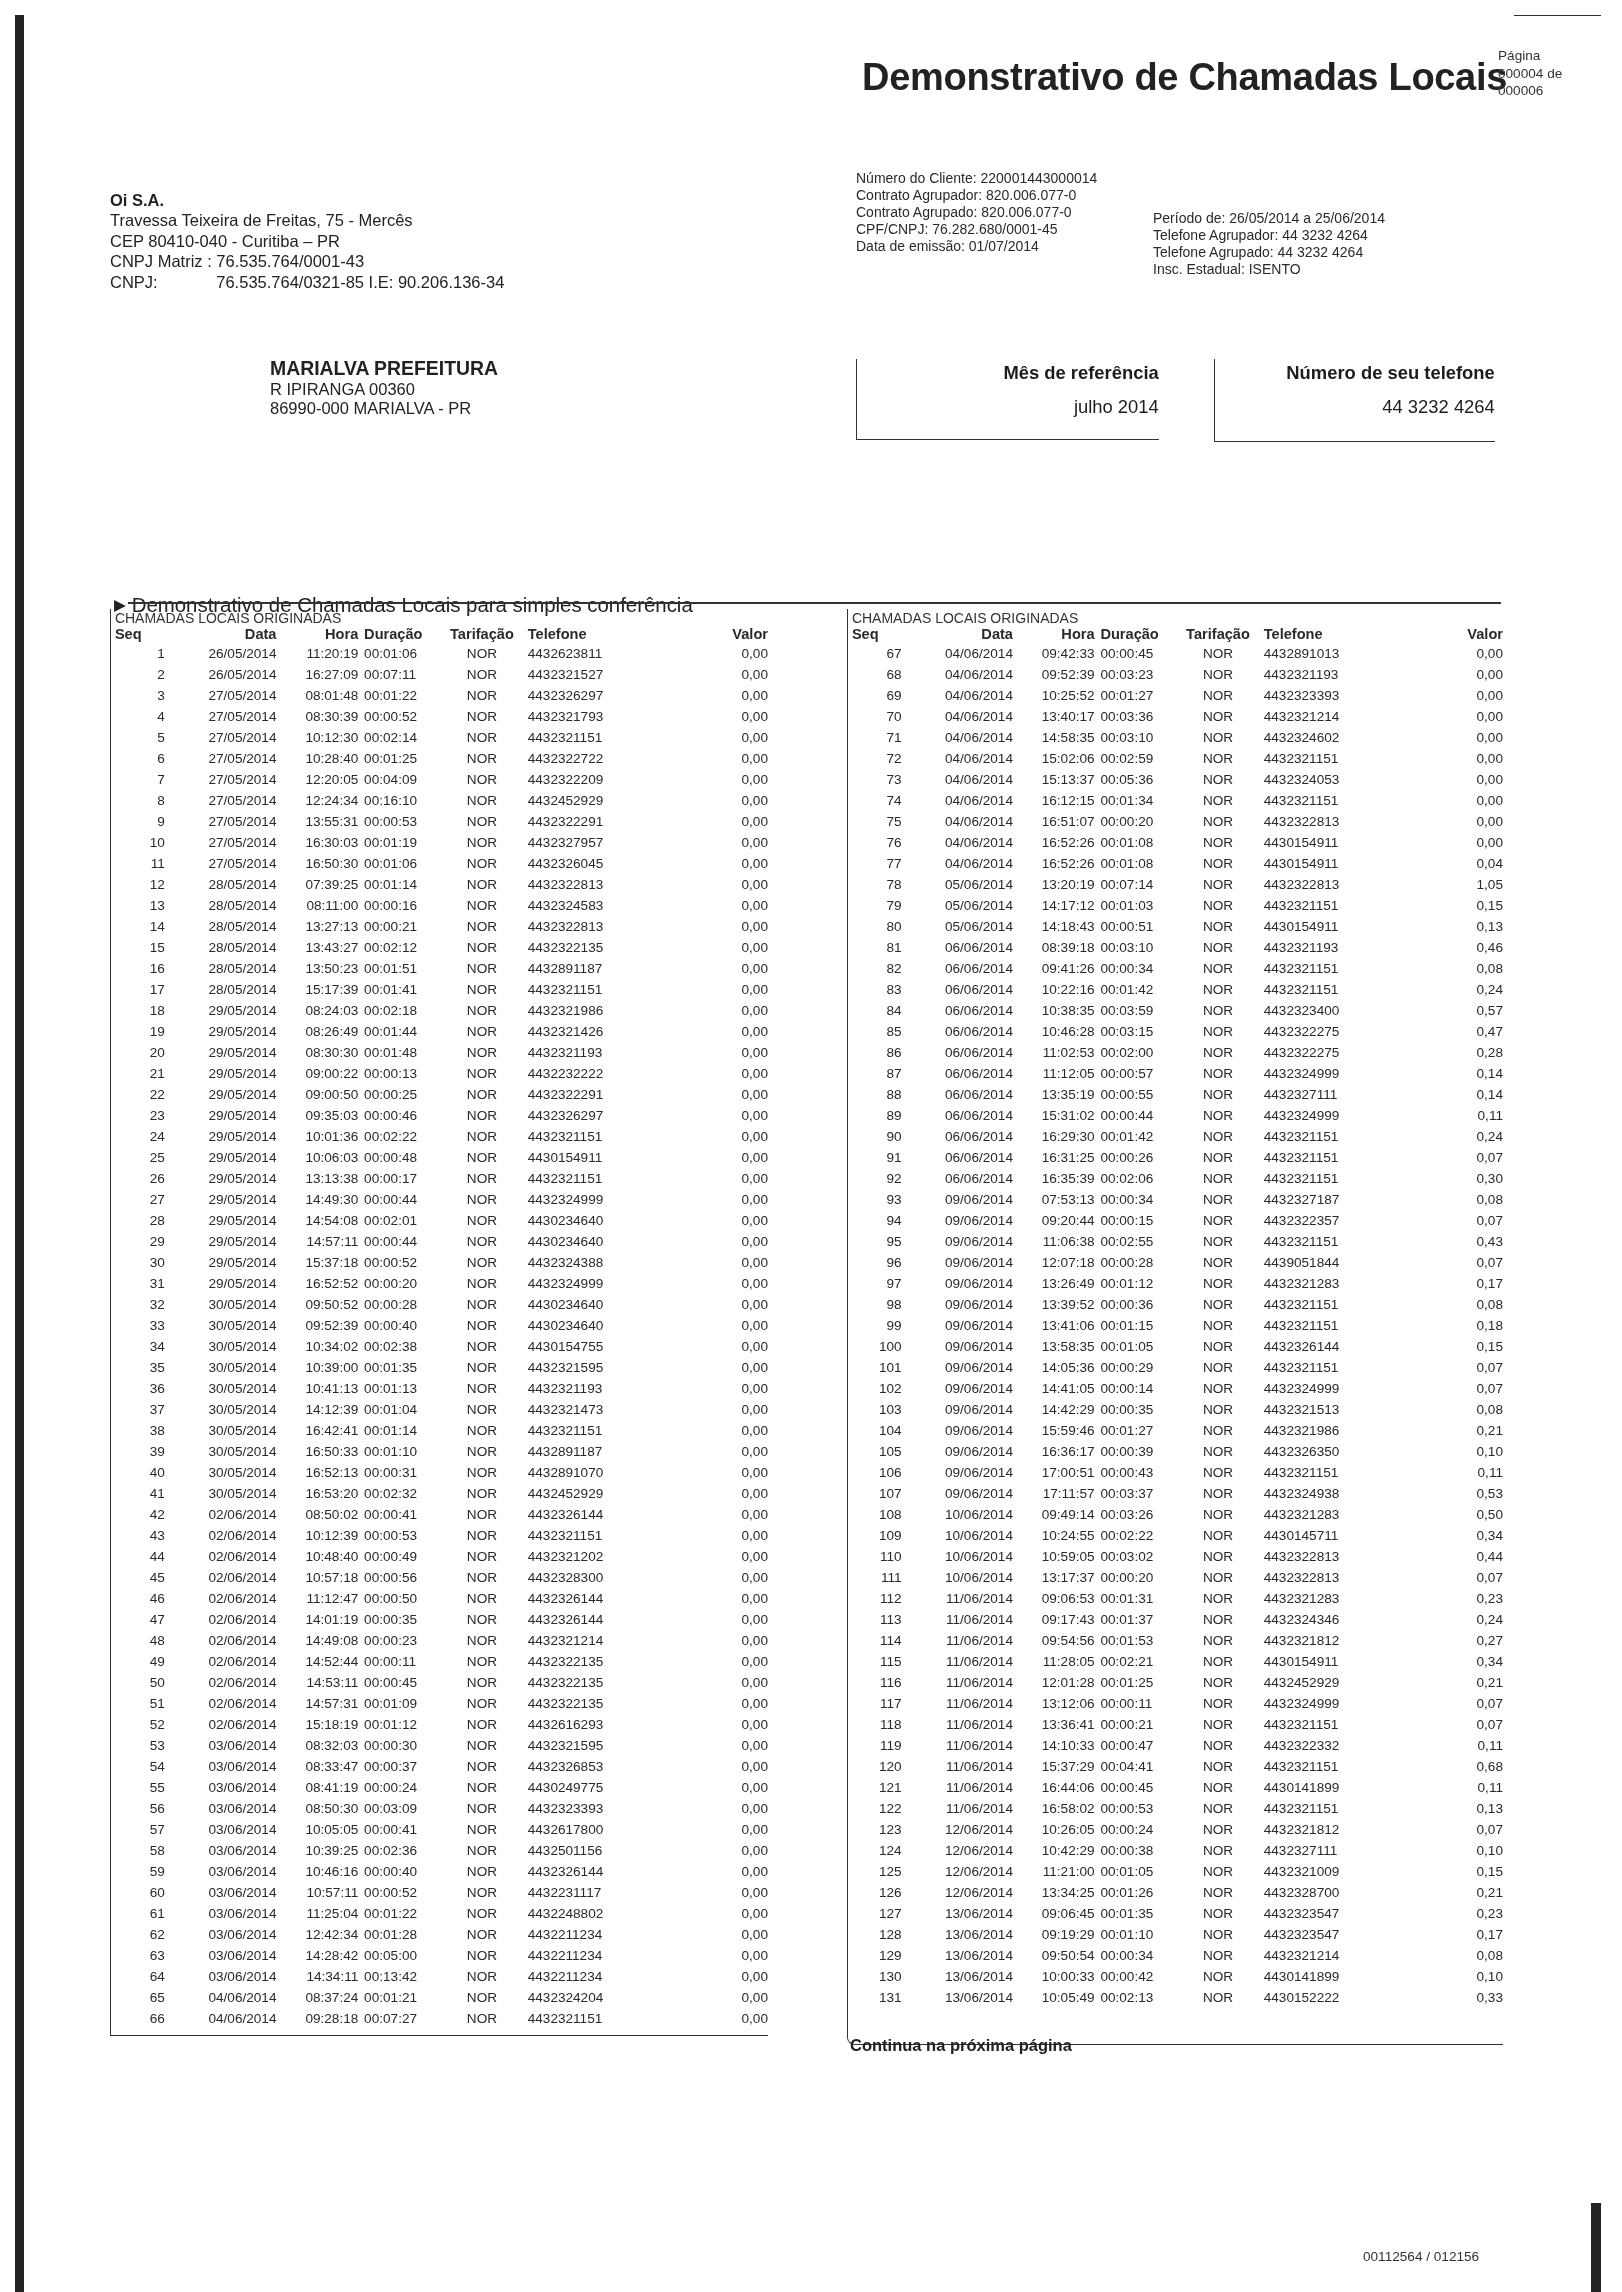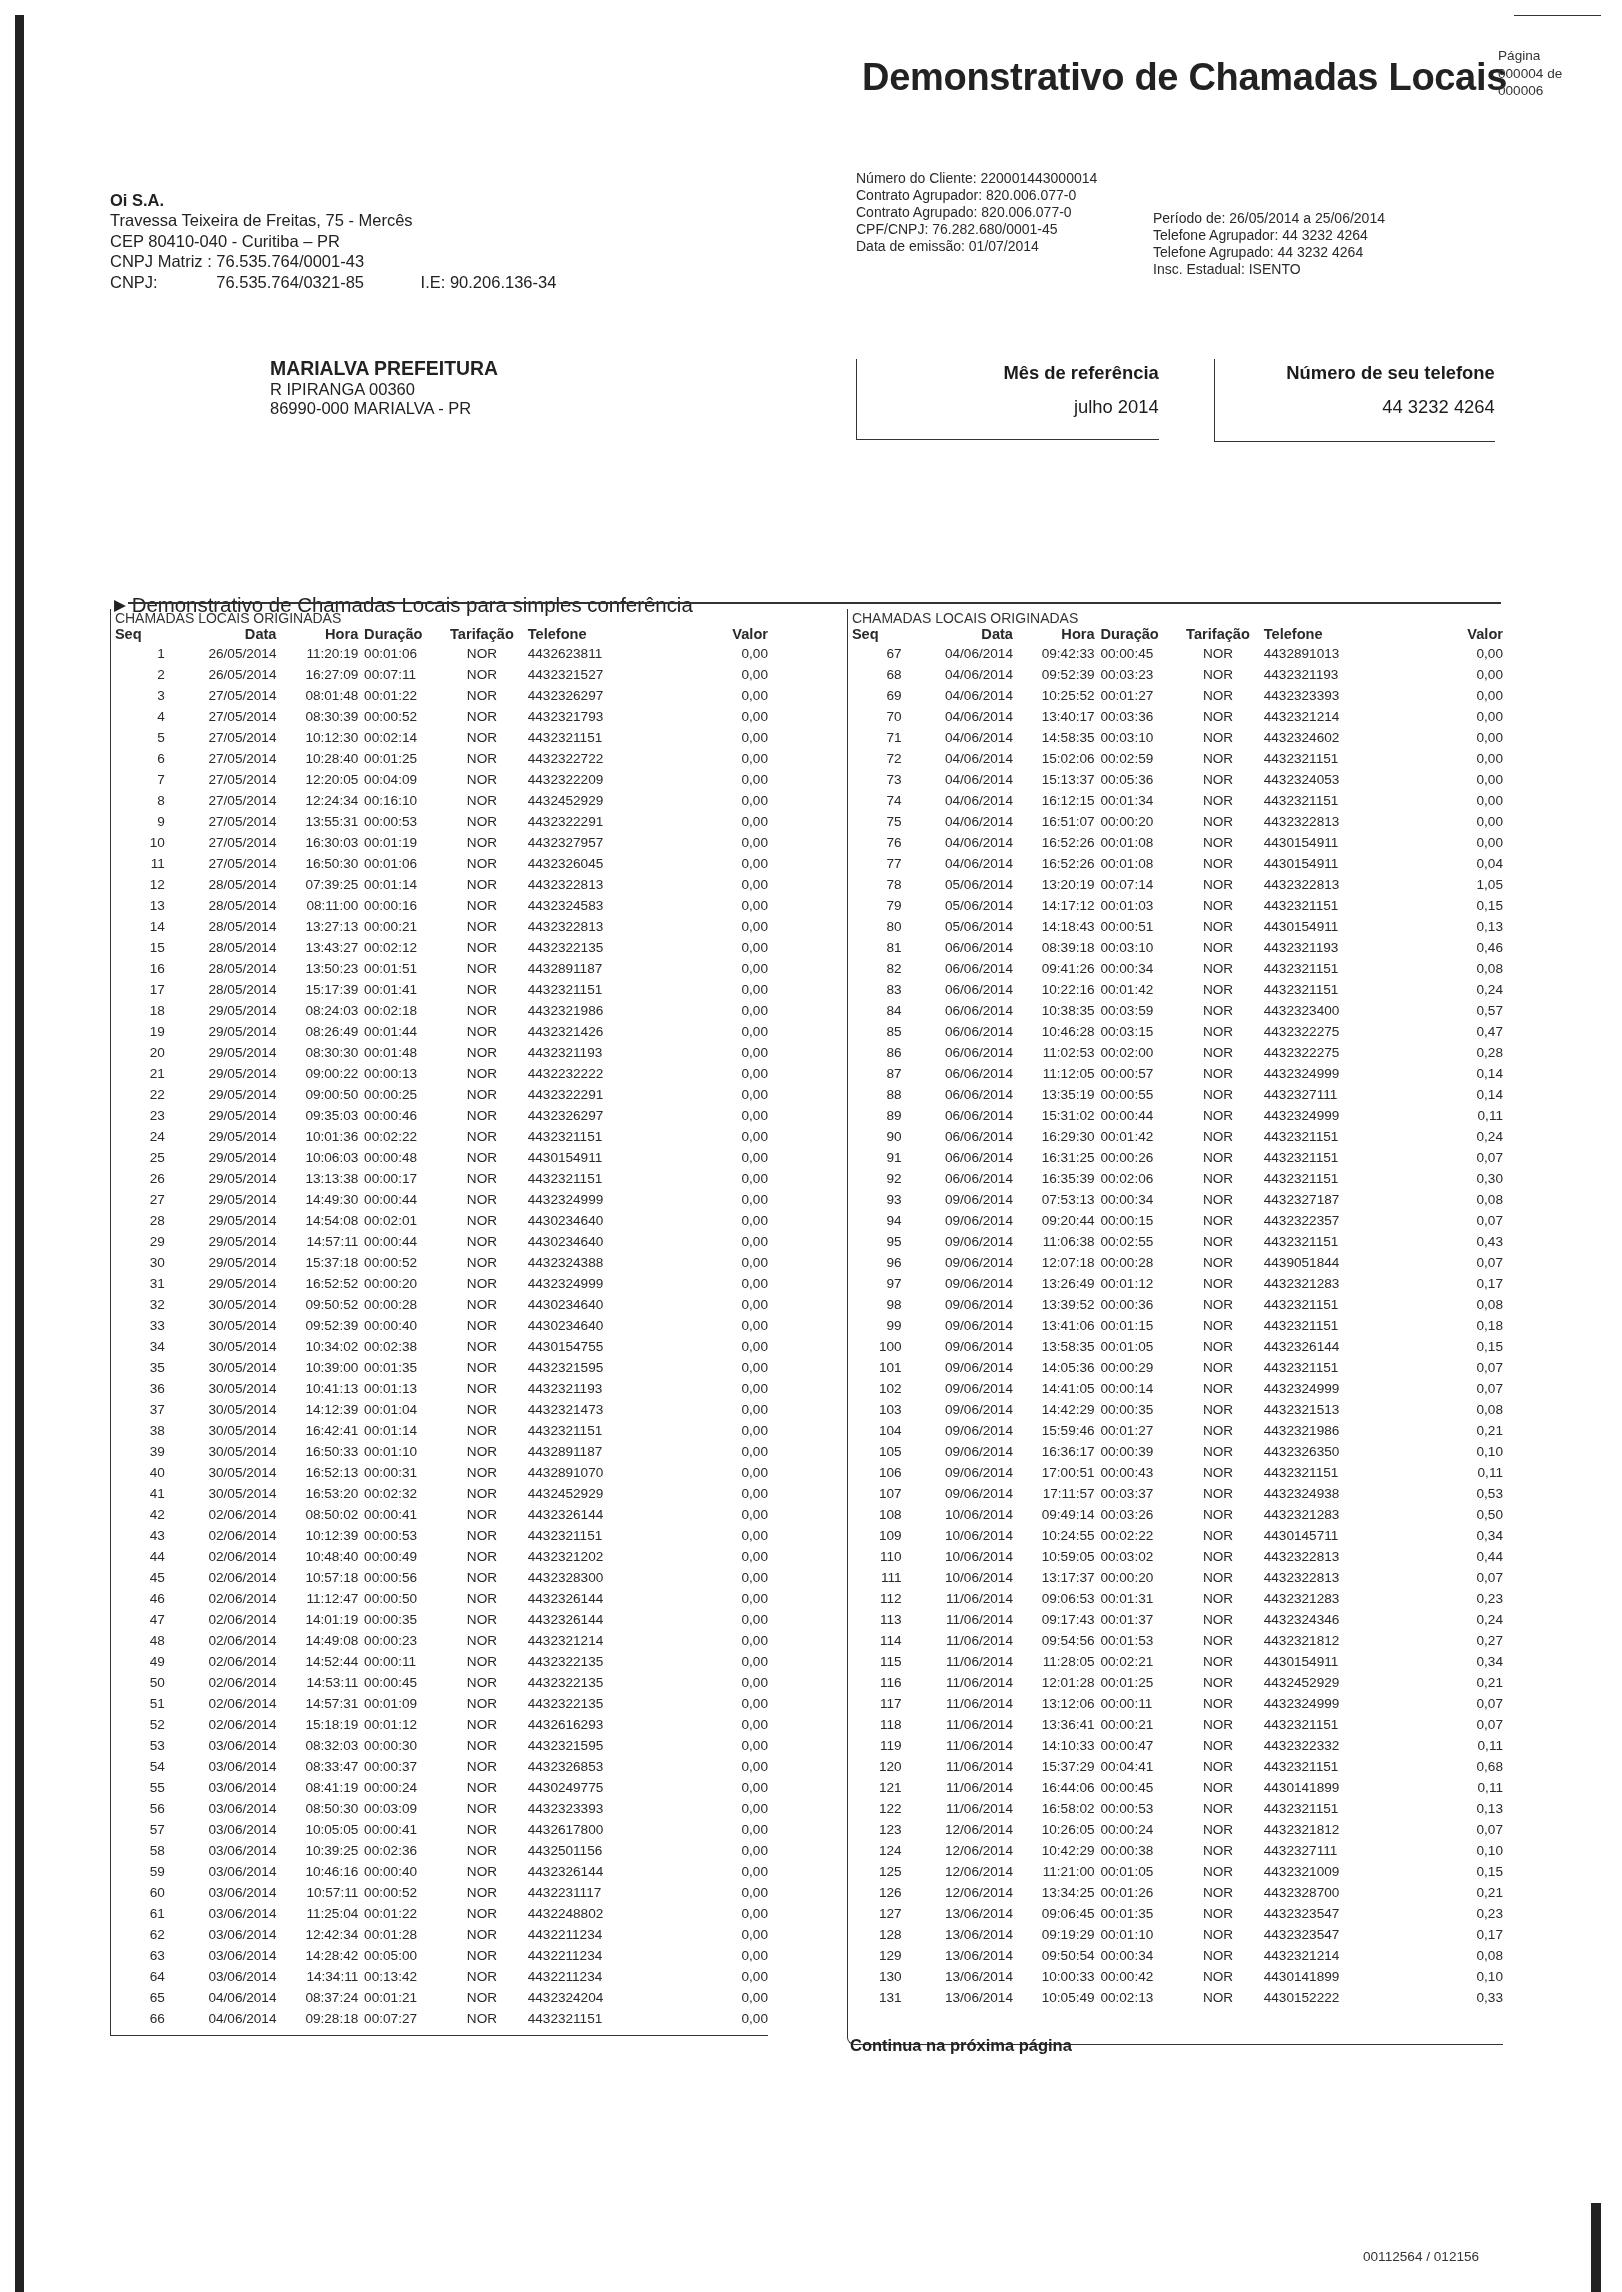--- a/index.html
+++ b/index.html
@@ -14,21 +14,21 @@
 
   .meta { position: absolute; top: 170px; font-size: 14px; line-height: 17px; color: #2a2a2a; }
   .meta.col1 { left: 856px; }
   .meta.col2 { left: 1153px; margin-top: 40px; }
   .meta div { white-space: nowrap; }
 
   .company { position: absolute; left: 110px; top: 190px; font-size: 16.5px; line-height: 20.4px; color: #222; }
   .company .name { font-weight: bold; }
   .company .row { white-space: nowrap; }
   .company .cnpj-val { display: inline-block; margin-left: 54px; }
-  .company .ie { display: inline-block; margin-left: 52px; }
+  .company .ie { display: inline-block; }
 
   .recipient { position: absolute; left: 246px; top: 357px; font-size: 16.5px; line-height: 19.4px; color: #222; margin-left: 24px; }
   .recipient .name { font-weight: bold; font-size: 19.4px; line-height: 23px; }
 
   .ref-box { position: absolute; top: 359px; border-left: 1.9px solid #333; border-bottom: 1.9px solid #333; padding-left: 5.8px; text-align: right; }
   .ref-box .label { font-weight: bold; font-size: 18.4px; line-height: 23px; padding-top: 1.9px; }
   .ref-box .value { font-size: 18.4px; line-height: 23px; margin-top: 11.6px; padding-bottom: 7.8px; }
   .ref-box.mes { left: 856px; width: 296px; height: 80px; }
   .ref-box.num { left: 1214px; width: 274px; height: 82px; }
 

